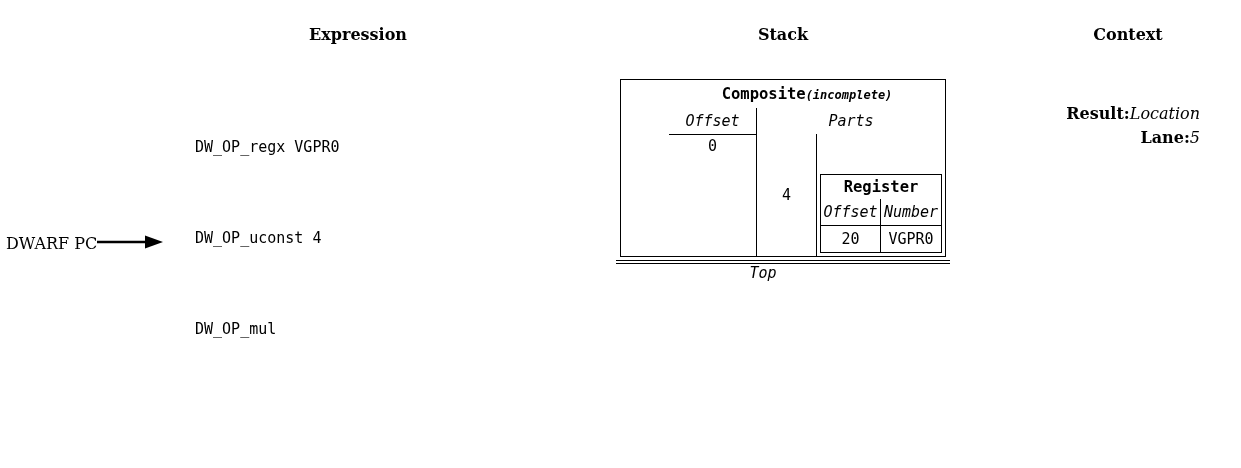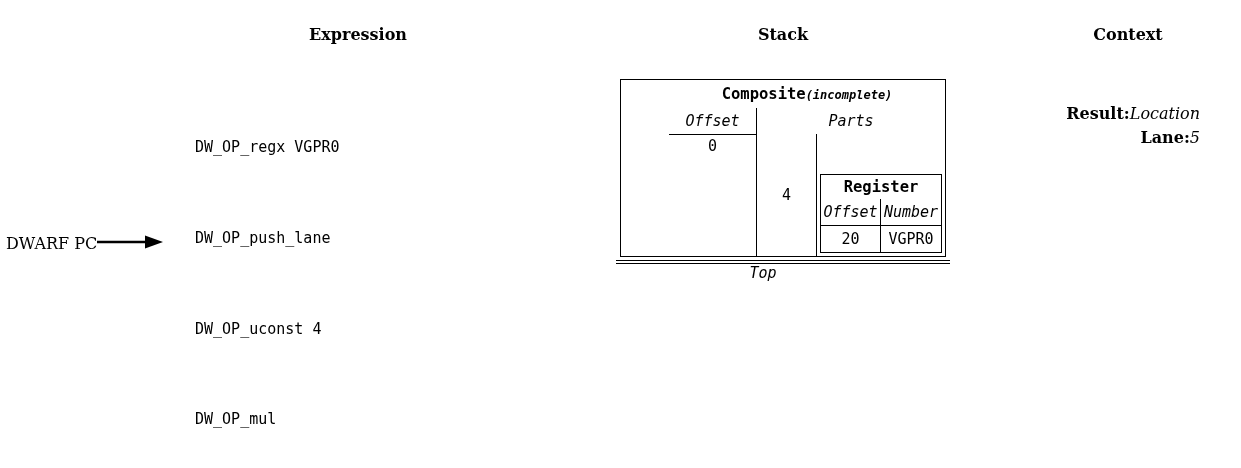--- a/index.html
+++ b/index.html
@@ -265,21 +265,20 @@
 </style>
 </head>
 <body>
 
 <div id="hdr-expression" class="col-header">Expression</div>
 <div id="hdr-stack" class="col-header">Stack</div>
 <div id="hdr-context" class="col-header">Context</div>
 
 <div id="expression-list">
   <div class="op-line">DW_OP_regx VGPR0</div>
-  <div class="op-line">DW_OP_push_lane</div>
   <div class="op-line">DW_OP_uconst 4</div>
   <div class="op-line">DW_OP_mul</div>
   
   
   
   
   
   
   
   

